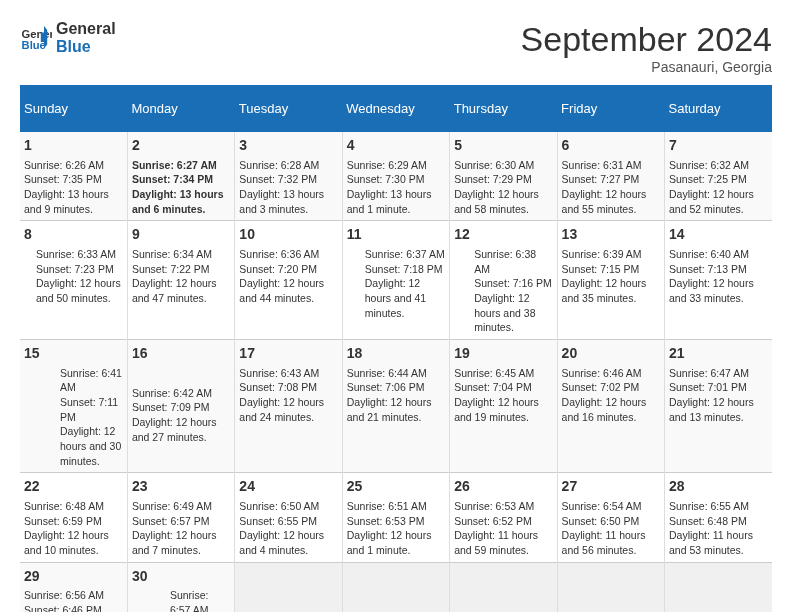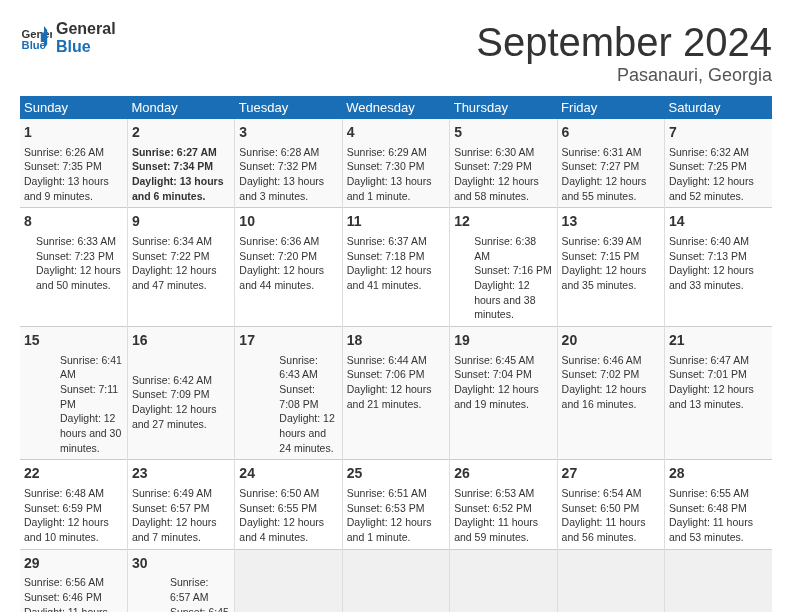--- a/index.html
+++ b/index.html
@@ -22,37 +22,37 @@
       gap: 4px;
     }
     .logo-icon {
       width: 32px;
       height: 32px;
     }
     .title-block {
       text-align: right;
     }
     .month-title {
-      font-size: 40px;
+      font-size: 34px;
       font-weight: normal;
       color: #333;
     }
     .location {
-      font-size: 18px;
+      font-size: 14px;
       color: #555;
     }
     table {
       width: 100%;
       border-collapse: collapse;
       font-size: 11px;
     }
     thead th {
       background: #1a6eb5;
       color: #fff;
-      padding: 4px 4px;
+      padding: 16px 4px;
       text-align: left;
       font-size: 13px;
       font-weight: normal;
     }
     tbody tr {
       border-bottom: 1px solid #ccc;
     }
     tbody td {
       vertical-align: top;
       padding: 4px 4px;
@@ -177,21 +177,21 @@
 Daylight: 12 hours and 47 minutes.</div>
         </td>
         <td>
           <span class="day-num">10</span>
           <div class="day-info" style="white-space: pre-line;">Sunrise: 6:36 AM
 Sunset: 7:20 PM
 Daylight: 12 hours and 44 minutes.</div>
         </td>
         <td>
           <span class="day-num">11</span>
-          <div class="day-info" style="white-space: pre-line;">Sunrise: 6:37 AM
+          <div class="day-info" style="white-space: pre-line; margin-left: 18px;">Sunrise: 6:37 AM
 Sunset: 7:18 PM
 Daylight: 12 hours and 41 minutes.</div>
         </td>
         <td>
           <span class="day-num">12</span>
           <div class="day-info" style="white-space: pre-line; margin-left: 20px;">Sunrise: 6:38 AM
 Sunset: 7:16 PM
 Daylight: 12 hours and 38 minutes.</div>
         </td>
         <td>
@@ -215,21 +215,21 @@
 Daylight: 12 hours and 30 minutes.</div>
         </td>
         <td>
           <span class="day-num">16</span>
           <div class="day-info" style="white-space: pre-line; margin-top: 22px;">Sunrise: 6:42 AM
 Sunset: 7:09 PM
 Daylight: 12 hours and 27 minutes.</div>
         </td>
         <td>
           <span class="day-num">17</span>
-          <div class="day-info" style="white-space: pre-line; margin-left: 40px;">Sunrise: 6:43 AM
+          <div class="day-info" style="white-space: pre-line;">Sunrise: 6:43 AM
 Sunset: 7:08 PM
 Daylight: 12 hours and 24 minutes.</div>
         </td>
         <td>
           <span class="day-num">18</span>
           <div class="day-info" style="white-space: pre-line;">Sunrise: 6:44 AM
 Sunset: 7:06 PM
 Daylight: 12 hours and 21 minutes.</div>
         </td>
         <td>

